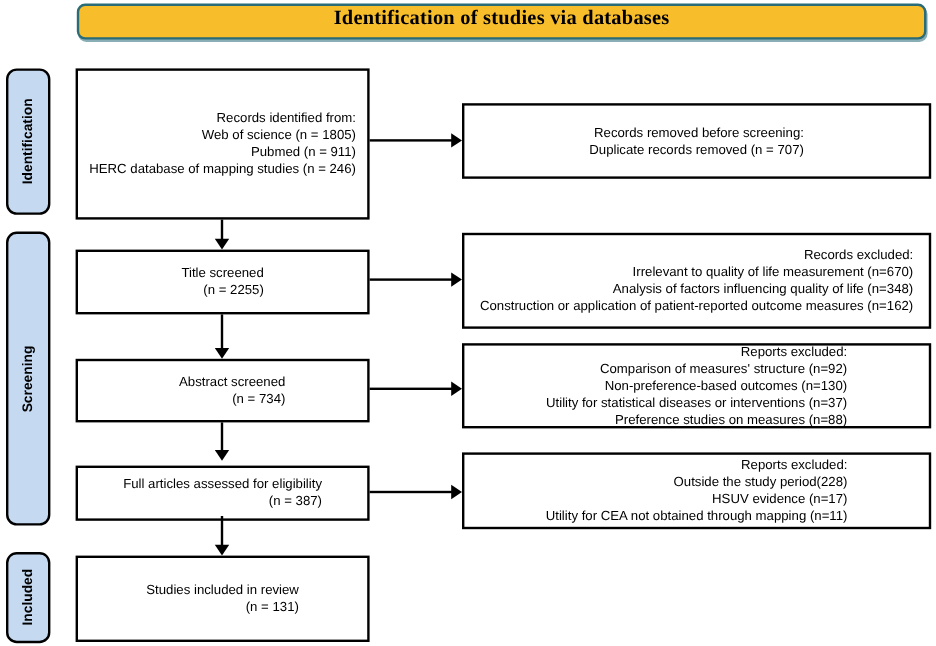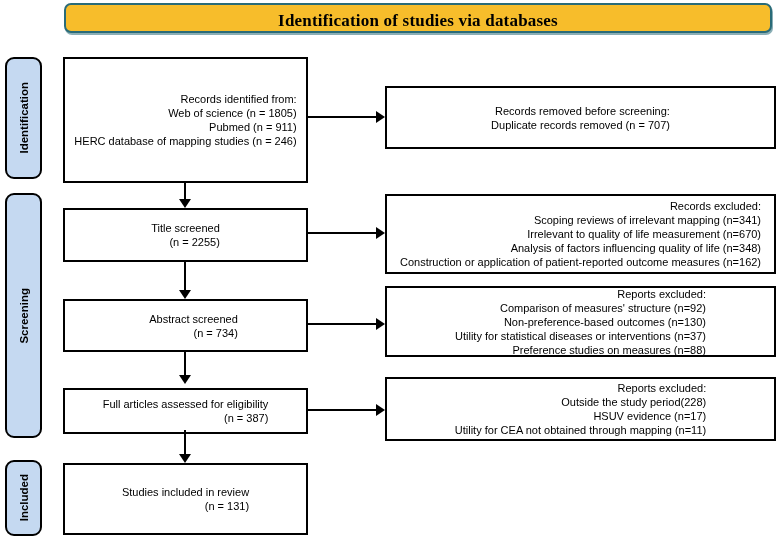--- a/index.html
+++ b/index.html
@@ -11,21 +11,21 @@
     color:#000;
     overflow:hidden;
   }
   
   .banner{
     position:absolute;left:64px;top:3px;width:704px;height:26px;
     background:#F7BD2B;
     border:2px solid #2A6B78;
     border-radius:7px;
     box-shadow:1px 2px 0 rgba(42,107,120,.55);
-    display:flex;align-items:flex-end;justify-content:center;
+    display:flex;align-items:flex-start;justify-content:center;
   }
   .banner-title{
     font-family:"Liberation Serif","DejaVu Serif",serif;
     font-weight:bold;font-size:17px;letter-spacing:.2px;
   }
   
   .stage{
     position:absolute;left:5px;width:37px;
     background:#C5D9F1;
     border:2px solid #000;
@@ -133,21 +133,20 @@
   <div class="box right-col r-removed">
     <div class="lines">
       <div>Records removed before screening:</div>
       <div>Duplicate records removed  (n = 707)</div>
     </div>
   </div>
 
   <div class="box right-col r-records-excl">
     <div class="lines">
       <div>Records excluded:</div>
-      <div>Scoping reviews of irrelevant mapping (n=341)</div>
       <div>Irrelevant to quality of life measurement (n=670)</div>
       <div>Analysis of factors influencing quality of life (n=348)</div>
       <div>Construction or application of patient-reported outcome measures (n=162)</div>
     </div>
   </div>
 
   <div class="box right-col r-reports-excl-1">
     <div class="lines">
       <div>Reports excluded:</div>
       <div>Comparison of measures' structure (n=92)</div>

